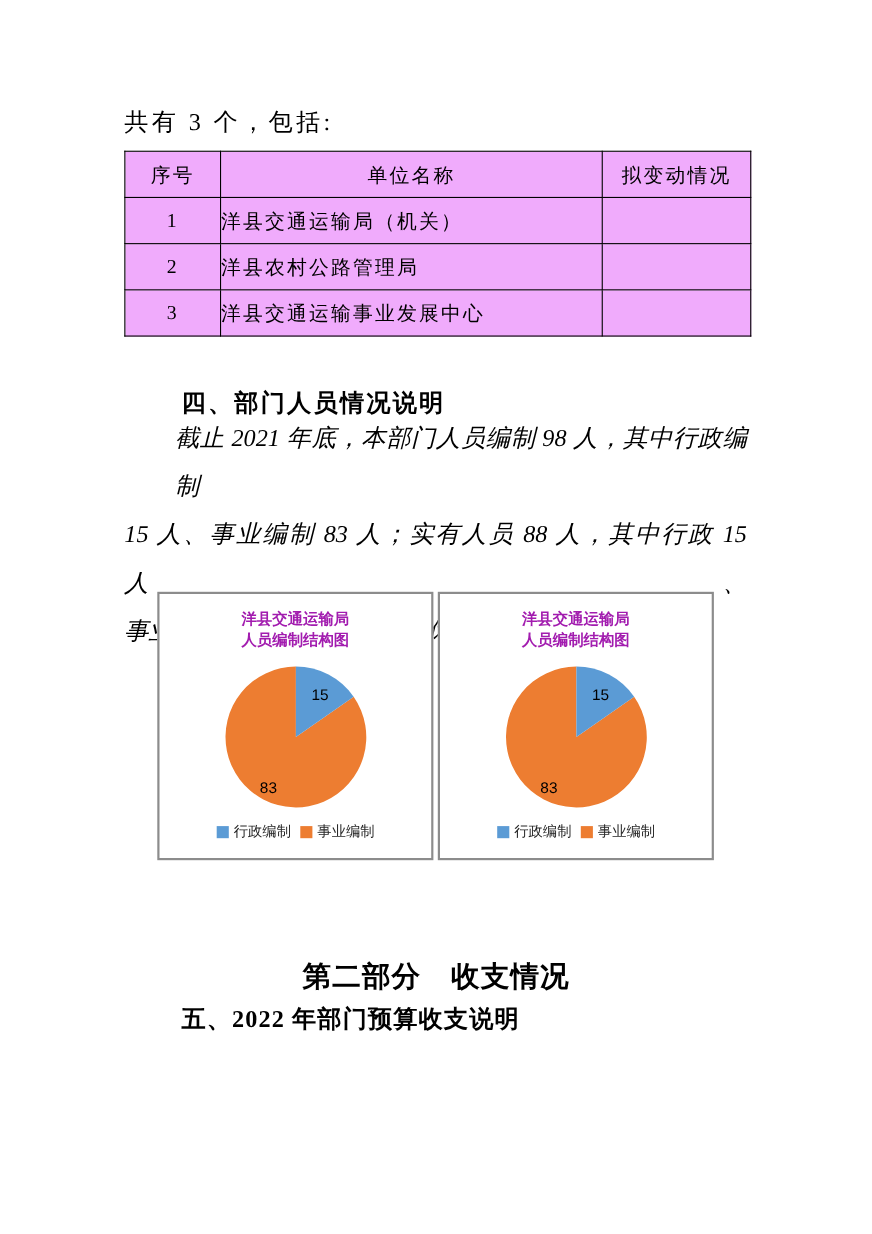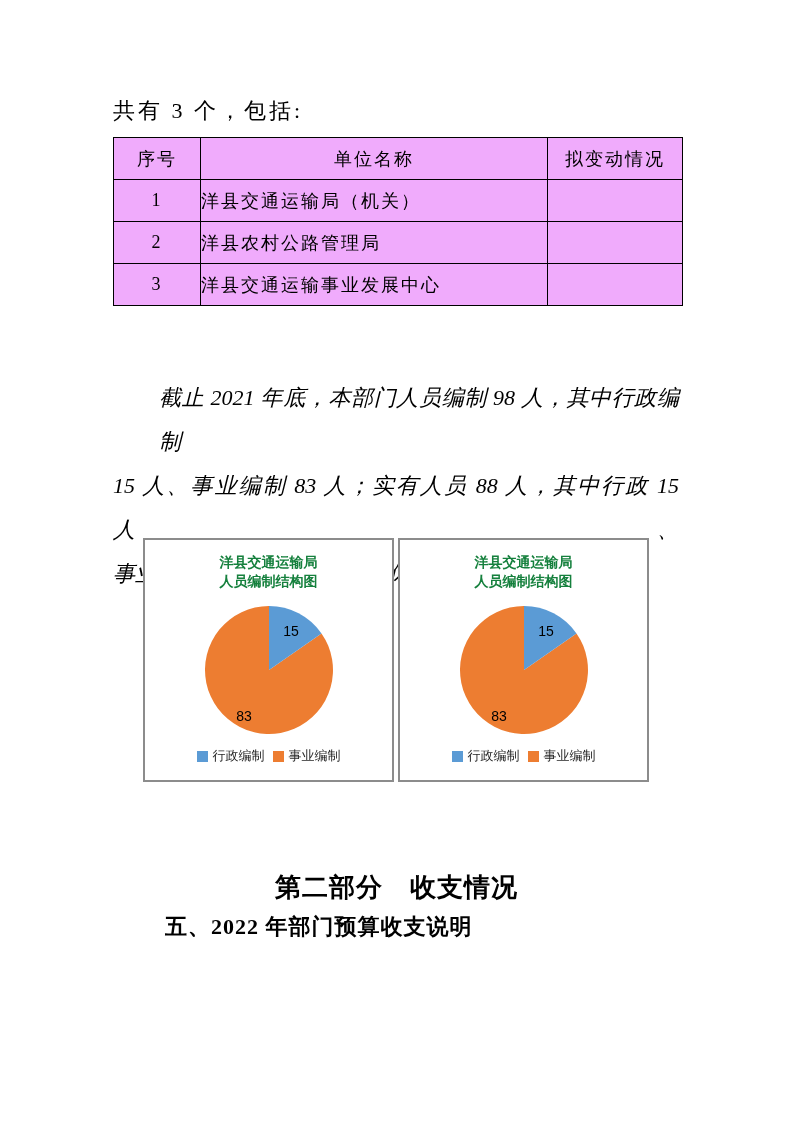--- a/index.html
+++ b/index.html
@@ -93,21 +93,21 @@
   .chart-panel {
     flex: 1;
     border: 2px solid #8c8c8c;
     background: #fff;
     display: flex; flex-direction: column; align-items: center;
     padding-top: 13px;
     font-family: "Liberation Sans", "DejaVu Sans", sans-serif;
   }
   .chart-title {
     font-size: 14px; font-weight: bold;
-    line-height: 19px; text-align: center; color: #15803d;
+    line-height: 19px; text-align: center; color: #a21caf;
   }
   .pie-svg { margin-top: 2px; }
   .pie-svg text {
     font-family: "Liberation Sans", "DejaVu Sans", sans-serif;
     font-size: 14px; fill: #000;
   }
   .chart-legend {
     margin-top: 4px;
     display: flex; align-items: center; gap: 8px;
   }
@@ -142,20 +142,21 @@
         <td class="col-chg"></td>
       </tr>
       <tr>
         <td class="col-no">3</td>
         <td class="col-name">洋县交通运输事业发展中心</td>
         <td class="col-chg"></td>
       </tr>
     </tbody>
   </table>
 
+  <div class="heading-4">四、部门人员情况说明</div>
 
   <div class="para">
     <div class="pline justify indent">截止 2021 年底，本部门人员编制 98 人，其中行政编制</div>
     <div class="pline justify">15 人、事业编制 83 人；实有人员 88 人，其中行政 15 人、</div>
     <div class="pline">事业 73 人。单位管理的离退休人员 0 人。</div>
   </div>
 
   <div class="charts-row">
 
     <div class="chart-panel">

